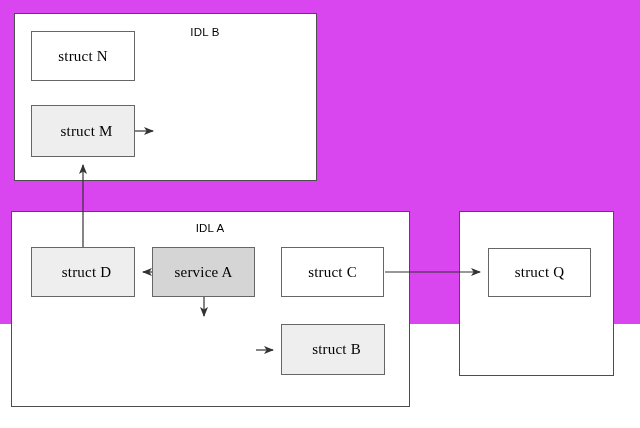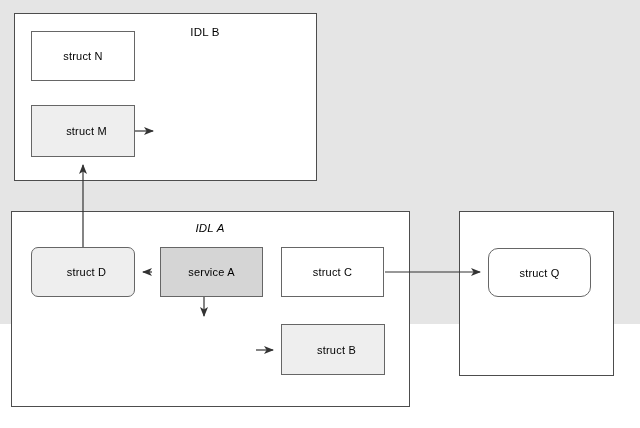--- a/index.html
+++ b/index.html
@@ -10,21 +10,21 @@
   body {
     width: 640px;
     height: 428px;
     font-family: "Liberation Sans", sans-serif;
     overflow: hidden;
   }
   #canvas {
     position: relative;
     width: 640px;
     height: 324px;
-    background: #e5e5e5;
+    background: #d946ef;
   }
   .container-box {
     position: absolute;
     border: 1.2px solid #4d4d4d;
     background: #ffffff;
     box-sizing: border-box;
   }
   .container-label {
     position: absolute;
     font-size: 11.5px;
@@ -33,23 +33,24 @@
     text-align: center;
     letter-spacing: 0.2px;
   }
   .node-box {
     position: absolute;
     border: 1.1px solid #666666;
     box-sizing: border-box;
     display: flex;
     align-items: center;
     justify-content: center;
-    font-size: 11px;
+    font-size: 15px;
     color: #000000;
     letter-spacing: 0.2px;
+    font-family: Liberation Serif, serif;
   }
   .fill-white { background: #ffffff; }
   .fill-light { background: #eeeeee; padding-left: 7px; }
   .fill-dark  { background: #d5d5d5; }
   .edge-layer {
     position: absolute;
     left: 0; top: 0;
     width: 640px;
     height: 428px;
     pointer-events: none;
@@ -57,21 +58,21 @@
 </style>
 </head>
 <body>
 
 <div id="canvas">
 
   <div class="container-box" id="box-idl-b" style="left: 14px; top: 13px; width: 303px; height: 168px; border-color: rgb(77, 77, 77);"></div>
   <div class="container-label" id="lbl-idl-b" style="left: 145px; top: 26px; width: 120px; color: rgb(0, 0, 0);">IDL B</div>
 
   <div class="container-box" id="box-idl-a" style="left: 11px; top: 211px; width: 399px; height: 196px; border-color: rgb(77, 77, 77);"></div>
-  <div class="container-label" id="lbl-idl-a" style="left: 150px; top: 222px; width: 120px; color: rgb(0, 0, 0); font-style: italic;">IDL A</div>
+  <div class="container-label" id="lbl-idl-a" style="left: 150px; top: 222px; width: 120px; color: rgb(0, 0, 0);">IDL A</div>
 
   <div class="container-box" id="box-idl-c" style="left: 459px; top: 211px; width: 155px; height: 165px; border-color: rgb(77, 77, 77);"></div>
 
   <svg class="edge-layer" viewBox="0 0 640 428" width="640" height="428">
     <defs>
       <marker id="arrowhead" markerWidth="10" markerHeight="8" refX="9" refY="4" orient="auto" markerUnits="userSpaceOnUse">
         <path d="M0,0 L10,4 L0,8 L2.6,4 Z" fill="#333333"></path>
       </marker>
     </defs>
     <g id="edge-group" stroke="#333333" stroke-width="1.2" fill="none">
@@ -79,19 +80,19 @@
         <polyline points="83,247 83,165" marker-end="url(#arrowhead)"></polyline>
         <polyline points="152,272 143,272" marker-end="url(#arrowhead)"></polyline>
         <polyline points="204,297 204,316" marker-end="url(#arrowhead)"></polyline>
         <polyline points="256,350 273,350" marker-end="url(#arrowhead)"></polyline>
         <polyline points="385,272 480,272" marker-end="url(#arrowhead)"></polyline>
       </g>
   </svg>
 
   <div class="node-box fill-white" id="node-struct-n" style="left: 31px; top: 31px; width: 104px; height: 50px; background: rgb(255, 255, 255); border-color: rgb(102, 102, 102);">struct N</div>
   <div class="node-box fill-light" id="node-struct-m" style="left: 31px; top: 105px; width: 104px; height: 52px; background: rgb(238, 238, 238); border-color: rgb(102, 102, 102);">struct M</div>
-  <div class="node-box fill-light" id="node-struct-d" style="left: 31px; top: 247px; width: 104px; height: 50px; background: rgb(238, 238, 238); border-color: rgb(102, 102, 102); border-radius: 7px;">struct D</div>
-  <div class="node-box fill-dark" id="node-service-a" style="left: 160px; top: 247px; width: 103px; height: 50px; background: rgb(213, 213, 213); border-color: rgb(102, 102, 102); text-align: right;">service A</div>
+  <div class="node-box fill-light" id="node-struct-d" style="left: 31px; top: 247px; width: 104px; height: 50px; background: rgb(238, 238, 238); border-color: rgb(102, 102, 102);">struct D</div>
+  <div class="node-box fill-dark" id="node-service-a" style="left: 152px; top: 247px; width: 103px; height: 50px; background: rgb(213, 213, 213); border-color: rgb(102, 102, 102); text-align: right;">service A</div>
   <div class="node-box fill-white" id="node-struct-c" style="left: 281px; top: 247px; width: 103px; height: 50px; background: rgb(255, 255, 255); border-color: rgb(102, 102, 102);">struct C</div>
   <div class="node-box fill-light" id="node-struct-b" style="left: 281px; top: 324px; width: 104px; height: 51px; background: rgb(238, 238, 238); border-color: rgb(102, 102, 102); text-align: center;">struct B</div>
-  <div class="node-box fill-white" id="node-struct-q" style="left: 488px; top: 248px; width: 103px; height: 49px; background: rgb(255, 255, 255); border-color: rgb(102, 102, 102); border-radius: 10px;">struct Q</div>
+  <div class="node-box fill-white" id="node-struct-q" style="left: 488px; top: 248px; width: 103px; height: 49px; background: rgb(255, 255, 255); border-color: rgb(102, 102, 102);">struct Q</div>
 
 </div>
 
 </body></html>

